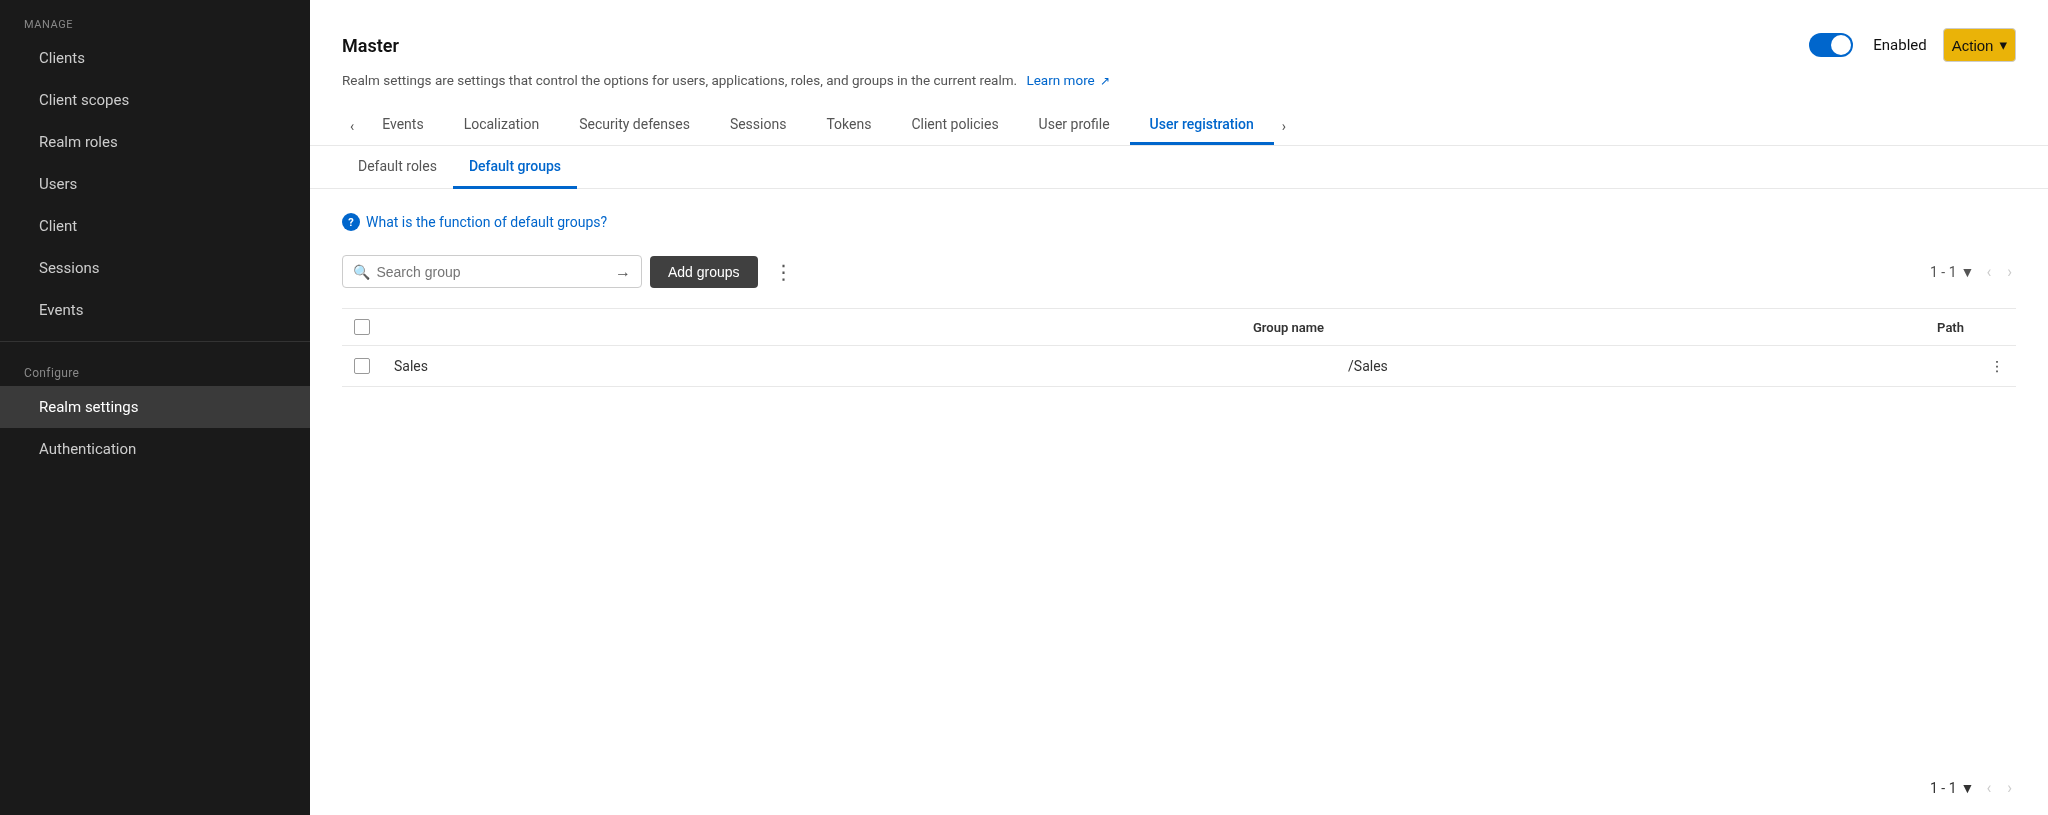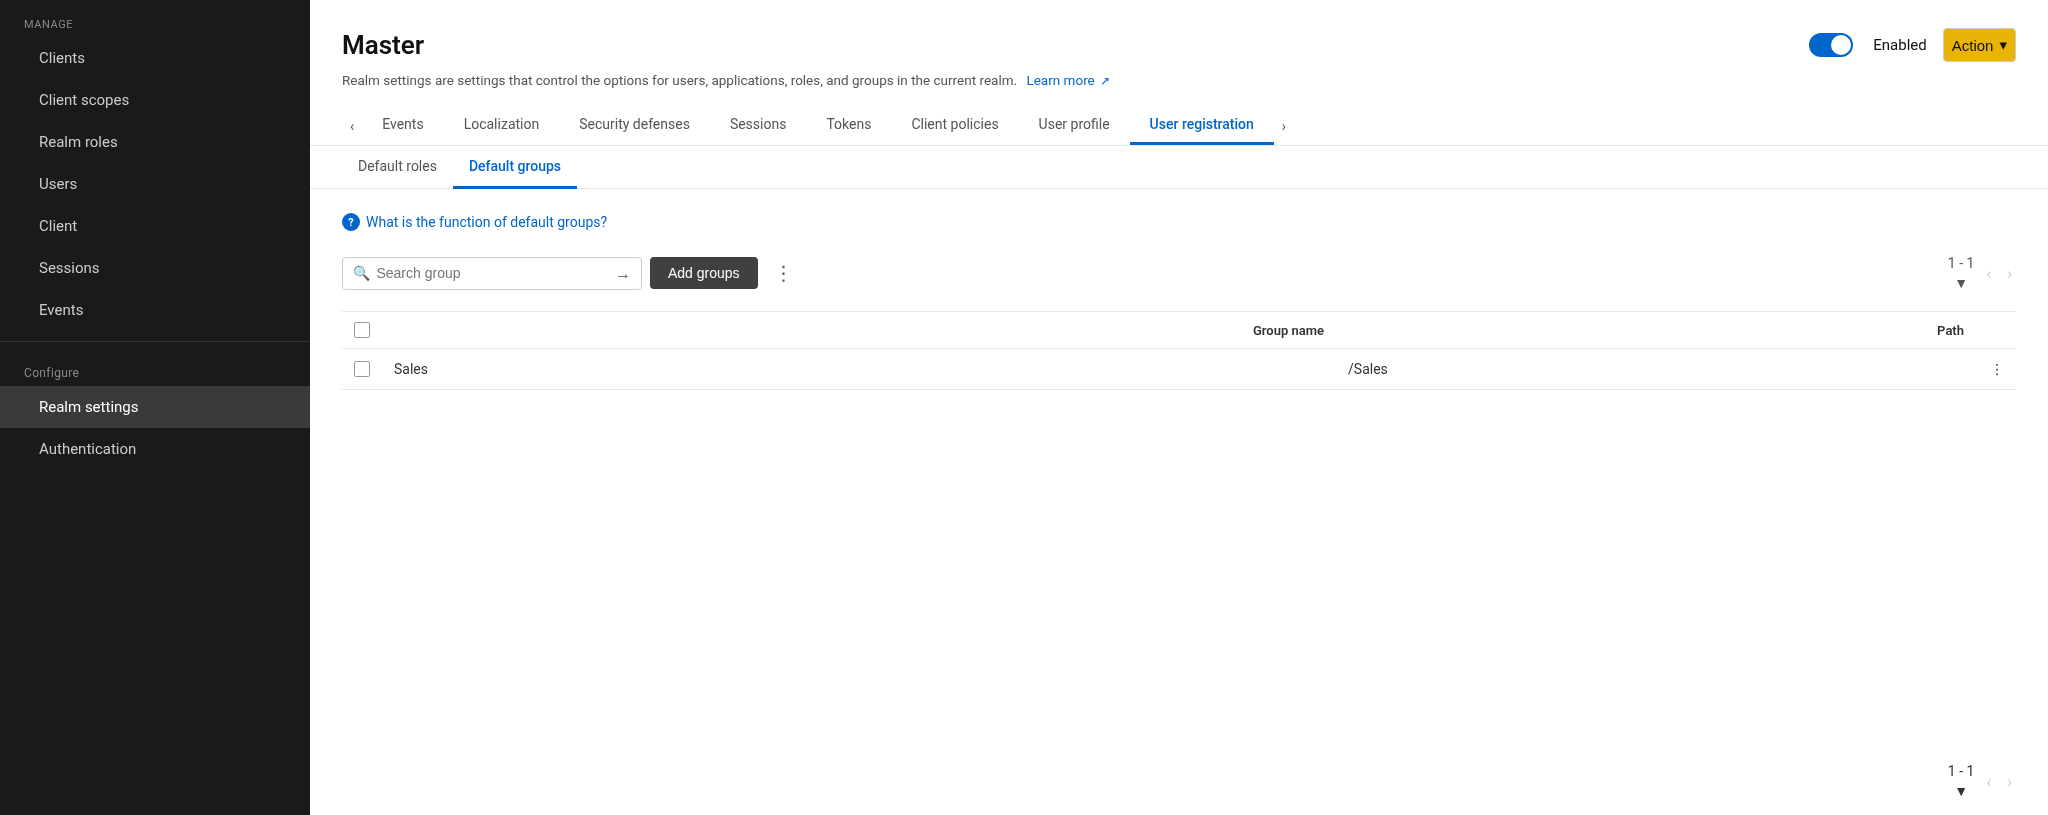--- a/index.html
+++ b/index.html
@@ -61,21 +61,21 @@
       padding: 28px 32px 0;
       border-bottom: 1px solid #e8e8e8;
     }
     .header-top {
       display: flex;
       align-items: center;
       justify-content: space-between;
       margin-bottom: 8px;
     }
     .header-title {
-      font-size: 26px;
+      font-size: 18px;
       font-weight: 600;
       color: #111;
     }
     .header-right {
       display: flex;
       align-items: center;
       gap: 16px;
     }
     .toggle-wrapper {
       display: flex;
@@ -279,21 +279,20 @@
       cursor: pointer;
       color: #888;
       font-size: 16px;
       padding: 2px 4px;
     }
     .pagination-arrow.disabled { color: #ccc; cursor: default; }
     .pagination-select {
       display: flex;
       align-items: center;
       gap: 4px;
-      flex-direction: column;
     }
 
     
     .table {
       width: 100%;
       border-collapse: collapse;
     }
     .table th {
       text-align: right;
       padding: 10px 12px;

